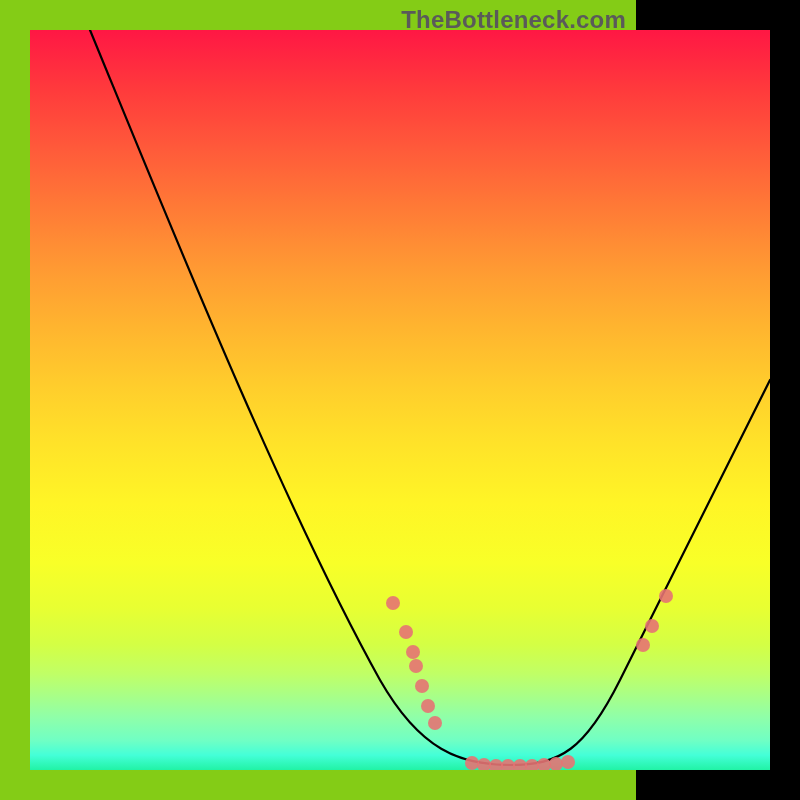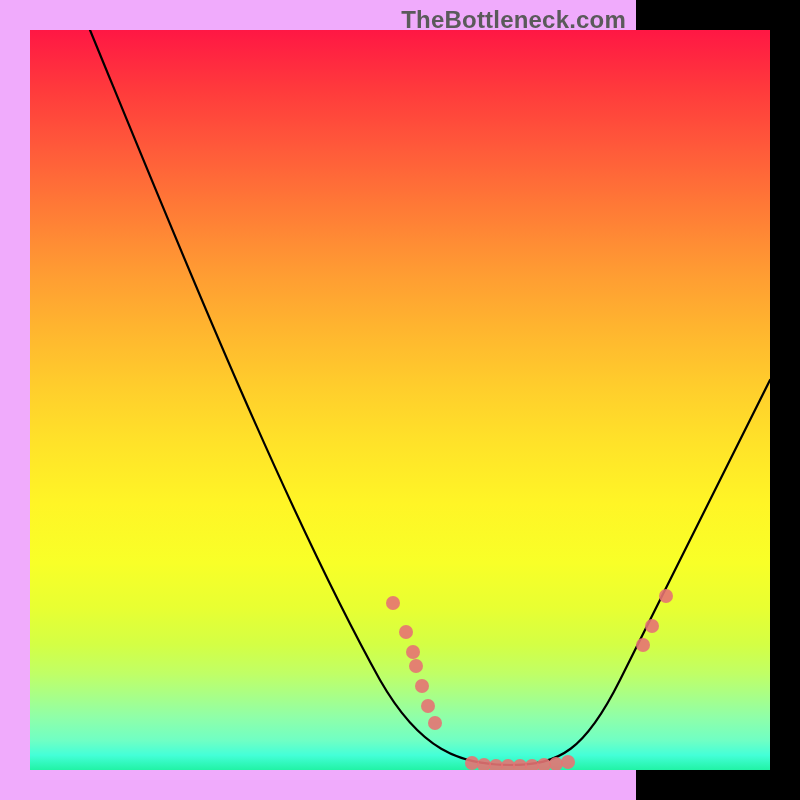--- a/index.html
+++ b/index.html
@@ -1,21 +1,21 @@
 <!DOCTYPE html>
 <html><head>
 <meta charset="utf-8">
 <style>
   * { margin: 0; padding: 0; box-sizing: border-box; }
   html, body { width: 800px; height: 800px; background: #000; overflow: hidden; }
   .container {
     position: relative;
     width: 636px;
     height: 800px;
-    background: #f0abfc;
+    background: #84cc16;
     text-align: center;
   }
   .watermark {
     position: absolute;
     top: 6px;
     right: 10px;
     font-family: Arial, Helvetica, sans-serif;
     font-size: 24px;
     font-weight: 600;
     color: #5a5a5a;

